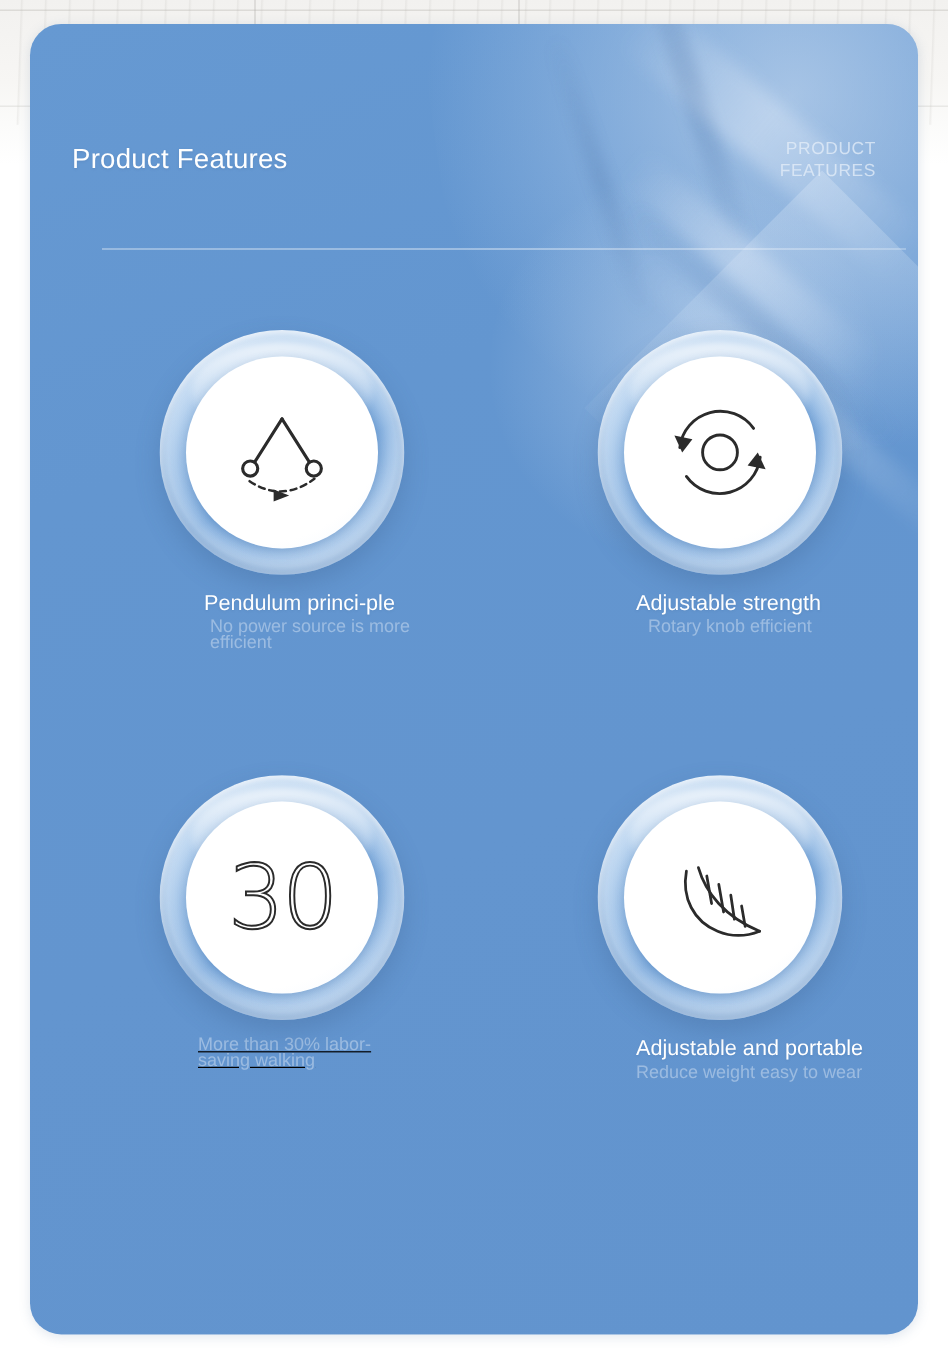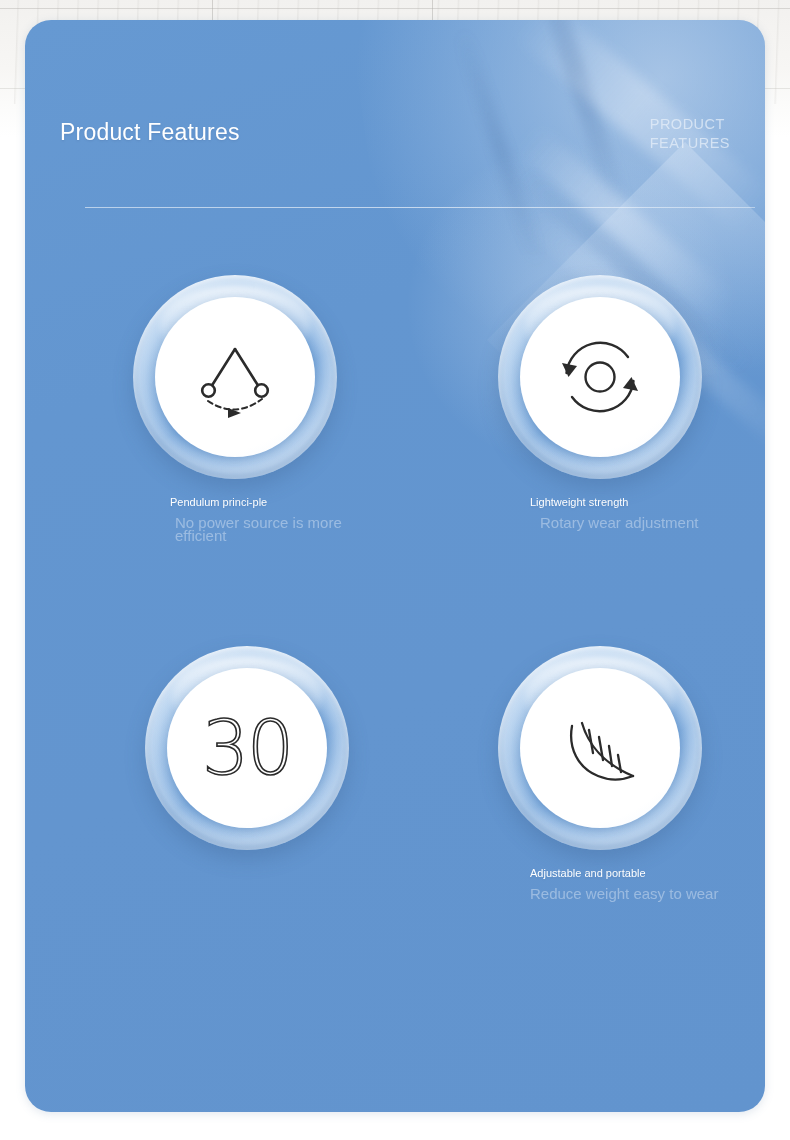--- a/index.html
+++ b/index.html
@@ -118,20 +118,21 @@
     font-size: 23px;
     font-weight: 400;
     letter-spacing: 0.2px;
     color: #ffffff;
     text-shadow: 0 1px 2px rgba(70,105,150,0.25);
   }
   .eyebrow {
     position: absolute;
     right: 0;
     top: 0;
+    text-align: right;
     font-size: 14.5px;
     line-height: 18.5px;
     letter-spacing: 0.5px;
     color: rgba(231,240,250,0.72);
   }
   .eyebrow span { display: block; }
 
   .divider {
     position: absolute;
     left: 60px;
@@ -149,21 +150,21 @@
     position: absolute;
     left: 0; right: 0;
     top: 255px;
   }
   .feature {
     position: absolute;
     width: 330px;
   }
   .feature.f1 { left: 83px;  top: 0px; }
   .feature.f2 { left: 448px; top: 0px; }
-  .feature.f3 { left: 95px;  top: 371px; text-decoration: underline; }
+  .feature.f3 { left: 83px;  top: 371px; text-decoration: underline; }
   .feature.f4 { left: 448px; top: 371px; }
 
   
   .orb {
     position: relative;
     width: 204px;
     height: 204px;
     margin: 0 auto;
   }
   .feature.f1 .orb { margin-left: 25px; }
@@ -216,21 +217,21 @@
   }
 
   
   .caption { margin-top: 14px; }
   .feature.f1 .caption { padding-left: 62px; }
   .feature.f2 .caption { padding-left: 57px; }
   .feature.f3 .caption { padding-left: 32px; }
   .feature.f4 .caption { padding-left: 57px; }
 
   .cap-title {
-    font-size: 11px;
+    font-size: 18px;
     line-height: 18px;
     font-weight: 400;
     color: #ffffff;
     text-shadow: 0 1px 2px rgba(70,105,150,0.20);
     max-width: 200px;
   }
   .feature.f3 .cap-title { max-width: 210px; }
   .cap-sub {
     margin-top: 5px;
     font-size: 15px;
@@ -308,33 +309,34 @@
               <path d="M18.5 48 A34 34 0 0 1 80 32"></path>
               <path d="M85.5 56 A34 34 0 0 1 24 72"></path>
               <circle cx="52" cy="52" r="14.5"></circle>
             </g>
             <path d="M14 38 L20.5 52 L29 41 Z" fill="#2b2b2b"></path>
             <path d="M90 66 L83.5 52 L75 63 Z" fill="#2b2b2b"></path>
           </svg>
         </div>
       </div>
       <div class="caption">
-        <div class="cap-title">Lightweight strength</div>
-        <div class="cap-sub">Rotary wear adjustment</div>
+        <div class="cap-title">Adjustable strength</div>
+        <div class="cap-sub">Rotary knob efficient</div>
       </div>
     </div>
 
     <div class="feature f3">
       <div class="orb">
         <div class="orb-ring"></div>
         <div class="orb-face">
           <div class="num30">30</div>
         </div>
       </div>
       <div class="caption">
+        <div class="cap-sub">More than 30% labor-saving walking</div>
       </div>
     </div>
 
     <div class="feature f4">
       <div class="orb">
         <div class="orb-ring"></div>
         <div class="orb-face">
           <svg width="104" height="104" viewBox="0 0 104 104">
             <g fill="none" stroke="#2b2b2b" stroke-width="2.3" stroke-linecap="round">
               <path d="M24 30 C20 52 30 72 50 80 C62 85 75 84 85 80"></path>

